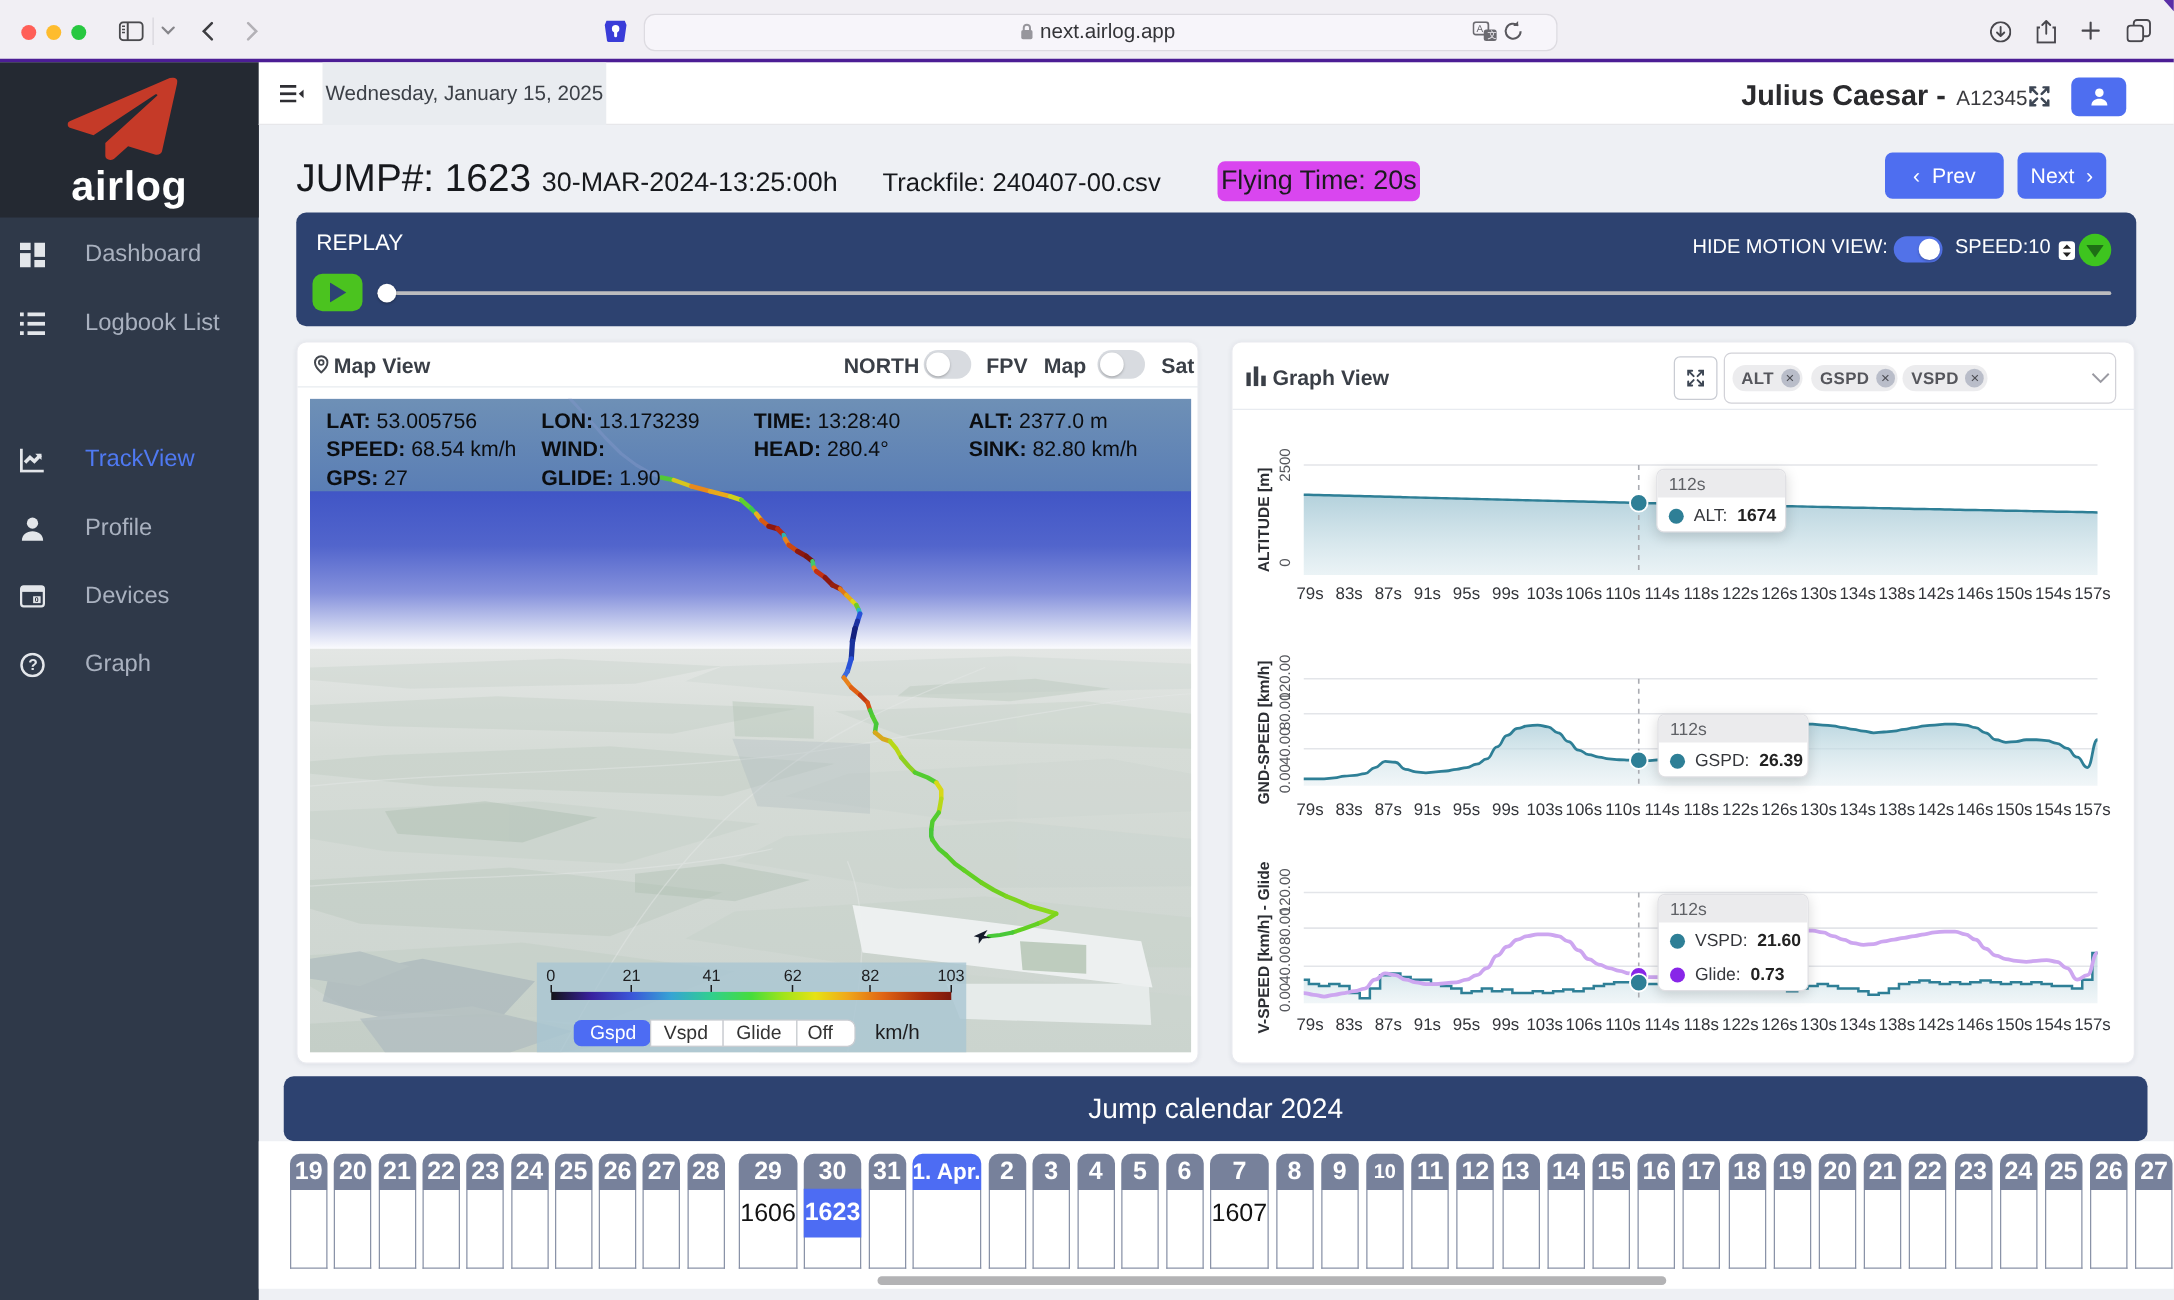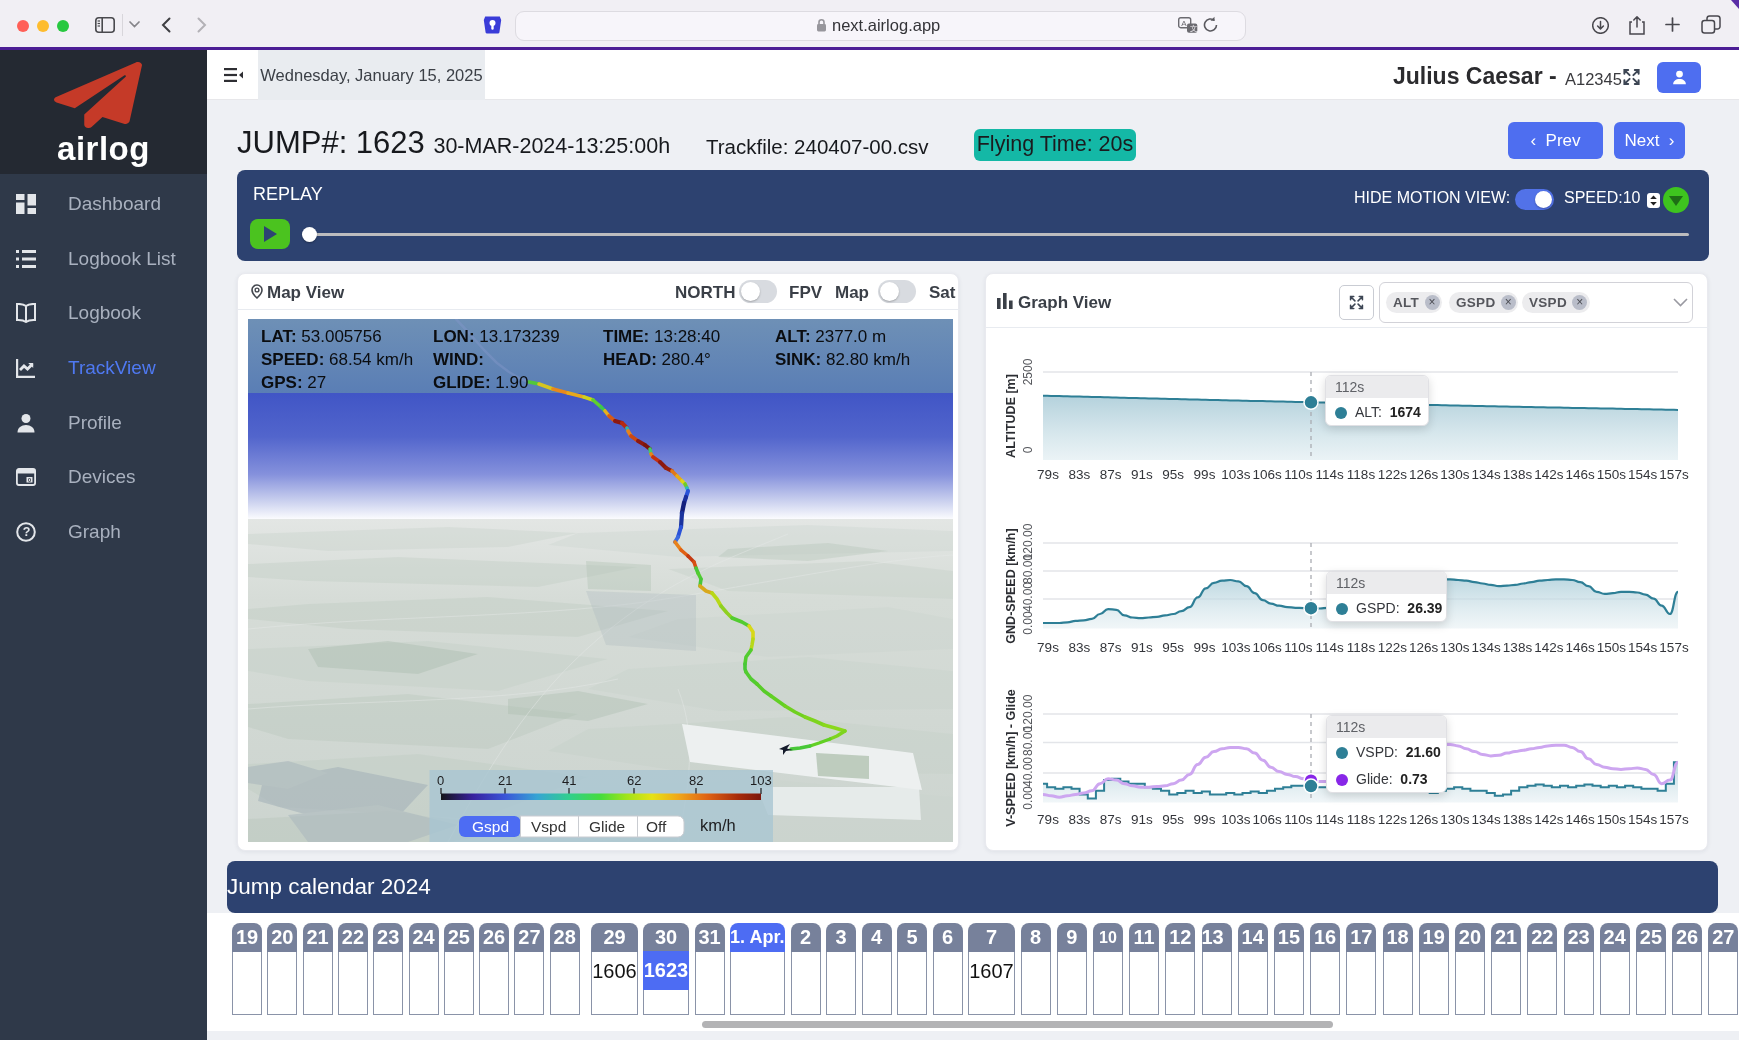--- a/index.html
+++ b/index.html
@@ -99,26 +99,20 @@
 <div class="nav" style="top:189px;color:#a9b1bf;">
       <svg class="ic" viewBox="0 0 20 20">
         <rect x="0" y="1" width="3" height="3" fill="#e3e6ea"></rect>
         <rect x="6" y="1" width="14" height="3" fill="#e3e6ea"></rect>
         <rect x="0" y="8.5" width="3" height="3" fill="#e3e6ea"></rect>
         <rect x="6" y="8.5" width="14" height="3" fill="#e3e6ea"></rect>
         <rect x="0" y="16" width="3" height="3" fill="#e3e6ea"></rect>
         <rect x="6" y="16" width="14" height="3" fill="#e3e6ea"></rect>
       </svg>
       <span class="tx">Logbook List</span>
-    </div>
-<div class="nav" style="top:243px;color:#a9b1bf;">
-      <svg class="ic" viewBox="0 0 20 20">
-        <path d="M10 3C8 1.4 5 0.8 1 1v16c4-.2 7 .4 9 2 2-1.6 5-2.2 9-2V1c-4-.2-7 .4-9 2z M10 3v16" fill="none" stroke="#e3e6ea" stroke-width="2"></path>
-      </svg>
-      <span class="tx">Logbook</span>
     </div>
 <div class="nav" style="top:298px;color:#4f79f2;">
       <svg class="ic" viewBox="0 0 20 20">
         <path d="M1 1v18h18" fill="none" stroke="#e3e6ea" stroke-width="2.4"></path>
         <path d="M4 12l4-4 3.5 3 5-5" fill="none" stroke="#e3e6ea" stroke-width="2.8"></path>
         <path d="M12.2 5h5v5z" fill="#e3e6ea"></path>
       </svg>
       <span class="tx">TrackView</span>
     </div>
 <div class="nav" style="top:353px;color:#a9b1bf;">
@@ -170,21 +164,21 @@
  <div class="abs bluebtn" style="left:1450px;top:12px;width:44px;height:31px;">
   <svg style="margin-top:7px;" width="17" height="17" viewBox="0 0 20 20">
         <circle cx="10" cy="6" r="4" fill="#fff"></circle>
         <path d="M2.5 18c0-4 3.3-6.3 7.5-6.3s7.5 2.3 7.5 6.3z" fill="#fff"></path>
       </svg>
  </div>
 </div>
 
 <div class="abs" style="left:237px;top:125px;font-size:31px;color:#17191d;">JUMP#: 1623 <span style="font-size:21.5px;">30-MAR-2024-13:25:00h</span></div>
 <div class="abs" style="left:706px;top:135px;font-size:20.5px;color:#17191d;">Trackfile: 240407-00.csv</div>
-<div class="abs" style="left:974px;top:129px;width:162px;height:32px;background:#14b8a6;border-radius:6px;text-align:center;line-height:31px;font-size:21.5px;color:#1b1b1e;">Flying Time: 20s</div>
+<div class="abs" style="left:974px;top:129px;width:162px;height:32px;background:#d946ef;border-radius:6px;text-align:center;line-height:31px;font-size:21.5px;color:#1b1b1e;">Flying Time: 20s</div>
 <div class="abs bluebtn" style="left:1508px;top:122px;width:95px;height:37px;line-height:37px;font-size:17px;">‹&nbsp; Prev</div>
 <div class="abs bluebtn" style="left:1614px;top:122px;width:71px;height:37px;line-height:37px;font-size:17px;">Next &nbsp;›</div>
 
 <div class="abs navy" style="left:237px;top:170px;width:1472px;height:91px;border-radius:8px;">
  <div class="abs" style="left:16px;top:14px;font-size:18px;color:#fff;">REPLAY</div>
  <div class="abs" style="left:13px;top:49px;width:40px;height:30px;background:#4bc31f;border-radius:8px;">
    <svg style="position:absolute;left:13px;top:7px;" width="15" height="16" viewBox="0 0 15 16">
         <path d="M1 0l13 8-13 8z" fill="#2d4373"></path>
       </svg>
  </div>
@@ -571,21 +565,21 @@
 .ttr b{color:#222;}
 .dot{display:inline-block;width:12px;height:12px;border-radius:50%;margin-right:8px;vertical-align:-1.5px;}
 </style>
 
 </div>
 <style>
 .chip{position:absolute;top:18px;height:21px;background:#ececee;border-radius:10.5px;font-size:13.5px;font-weight:bold;color:#55565c;line-height:21px;padding:0 23px 0 7px;letter-spacing:0.3px;}
 .chip::after{content:"\00d7";position:absolute;right:2.5px;top:3px;width:15px;height:15px;border-radius:50%;background:#b9bdc9;color:#4b4c52;font-size:12px;font-weight:normal;text-align:center;line-height:14px;}
 </style>
 
-<div class="abs navy" style="left:227px;top:861px;width:1491px;height:52px;border-radius:8px;text-align:left;line-height:52px;color:#fff;font-size:22.5px;">Jump calendar 2024</div>
+<div class="abs navy" style="left:227px;top:861px;width:1491px;height:52px;border-radius:8px;text-align:center;line-height:52px;color:#fff;font-size:22.5px;">Jump calendar 2024</div>
 <div class="abs" style="left:207px;top:913px;width:1532px;height:118px;background:#fff;"></div>
 <div class="abs" style="left:702px;top:1021px;width:631px;height:7px;background:#b3b3b5;border-radius:3.5px;"></div>
 <div class="abs" style="left:0;top:0;width:1739px;height:1040px;pointer-events:none;">
 <div class="abs" style="left:232px;top:923px;width:30px;height:29px;background:#77819b;border-radius:8px 8px 0 0;color:#fff;font-weight:bold;font-size:20px;text-align:center;line-height:29px;white-space:nowrap;overflow:hidden;">19</div>
 <div class="abs" style="left:232px;top:952px;width:30px;height:63px;background:#fff;border:1px solid #8a93a8;border-top:none;"></div>
 <div class="abs" style="left:267.3px;top:923px;width:30px;height:29px;background:#77819b;border-radius:8px 8px 0 0;color:#fff;font-weight:bold;font-size:20px;text-align:center;line-height:29px;white-space:nowrap;overflow:hidden;">20</div>
 <div class="abs" style="left:267.3px;top:952px;width:30px;height:63px;background:#fff;border:1px solid #8a93a8;border-top:none;"></div>
 <div class="abs" style="left:302.6px;top:923px;width:30px;height:29px;background:#77819b;border-radius:8px 8px 0 0;color:#fff;font-weight:bold;font-size:20px;text-align:center;line-height:29px;white-space:nowrap;overflow:hidden;">21</div>
 <div class="abs" style="left:302.6px;top:952px;width:30px;height:63px;background:#fff;border:1px solid #8a93a8;border-top:none;"></div>
 <div class="abs" style="left:337.9px;top:923px;width:30px;height:29px;background:#77819b;border-radius:8px 8px 0 0;color:#fff;font-weight:bold;font-size:20px;text-align:center;line-height:29px;white-space:nowrap;overflow:hidden;">22</div>

